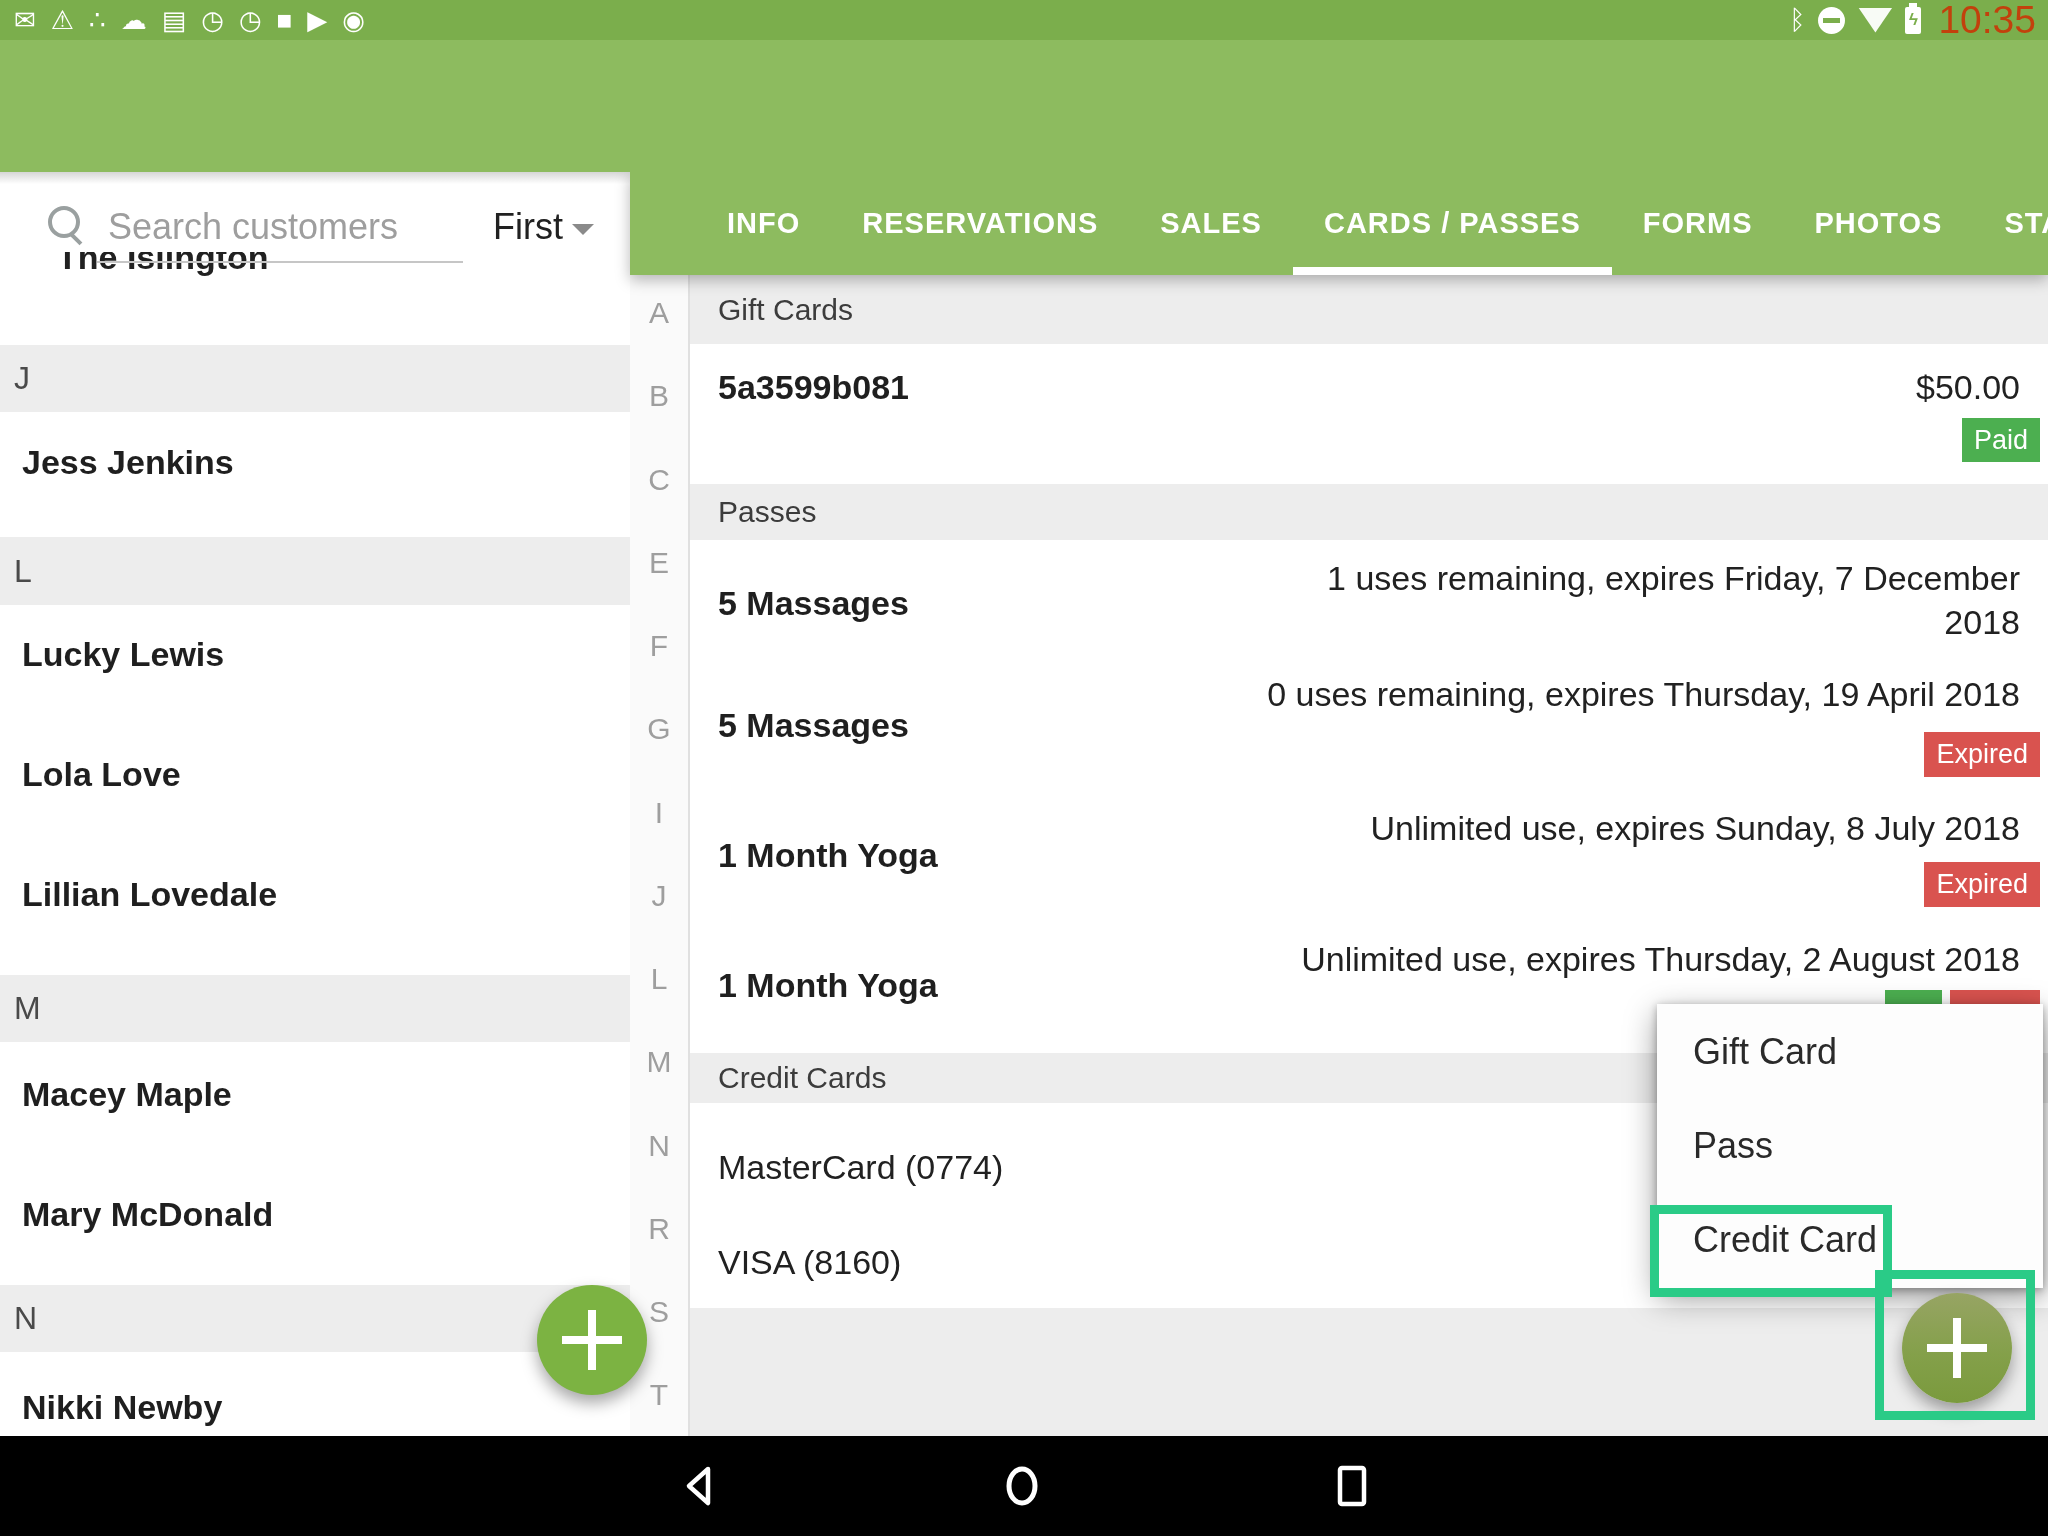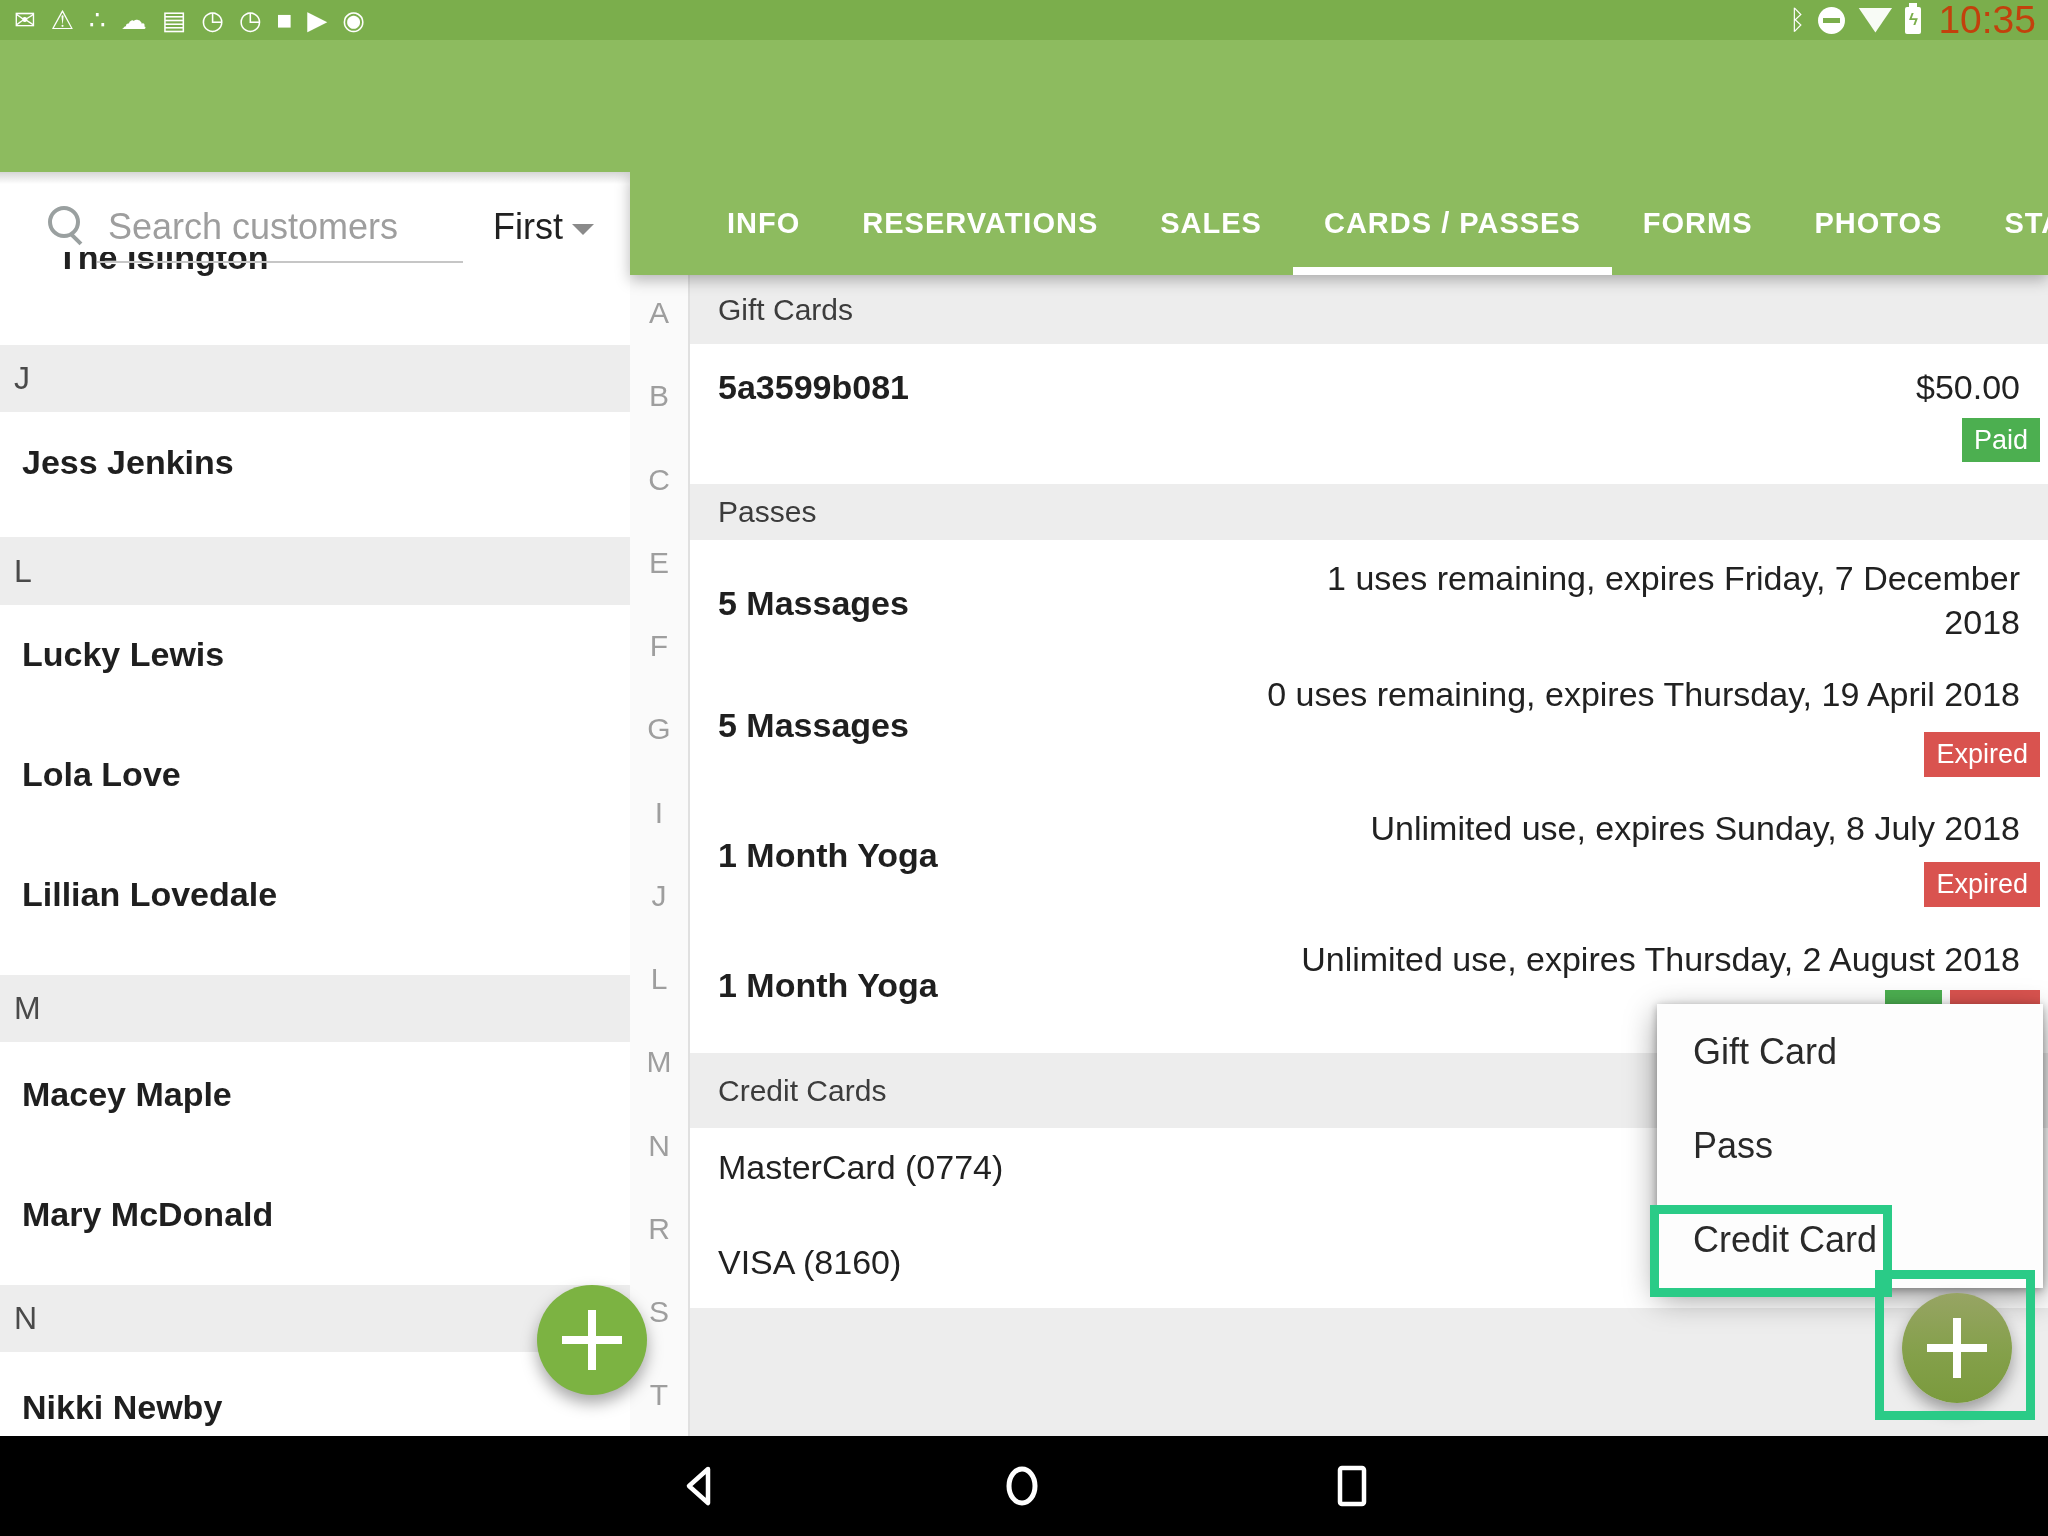--- a/index.html
+++ b/index.html
@@ -152,21 +152,21 @@
 
   <div class="abs info" style="top:806px;white-space:nowrap;">Unlimited use, expires Sunday, 8 July 2018</div>
   <div class="abs rtitle" style="top:836px;">1 Month Yoga</div>
   <div class="abs badge red rbadge" style="top:862px;">Expired</div>
 
   <div class="abs info" style="top:937px;white-space:nowrap;text-align:center;">Unlimited use, expires Thursday, 2 August 2018</div>
   <div class="abs rtitle" style="top:966px;">1 Month Yoga</div>
   <div class="abs frag" style="left:1885px;width:57px;background:#4caf50;"></div>
   <div class="abs frag" style="left:1950px;width:90px;background:#d9534f;"></div>
 
-  <div class="abs rband" style="top:1053px;height:75px;">Credit Cards</div>
+  <div class="abs rband" style="top:1053px;height:50px;">Credit Cards</div>
   <div class="abs rplain" style="top:1148px;">MasterCard (0774)</div>
   <div class="abs rplain" style="top:1243px;">VISA (8160)</div>
 
   <div class="abs appbar"></div>
   <div class="abs topshadow"></div>
   <div class="abs burger">
       <i></i>
       <i></i>
       <i></i>
     </div>

